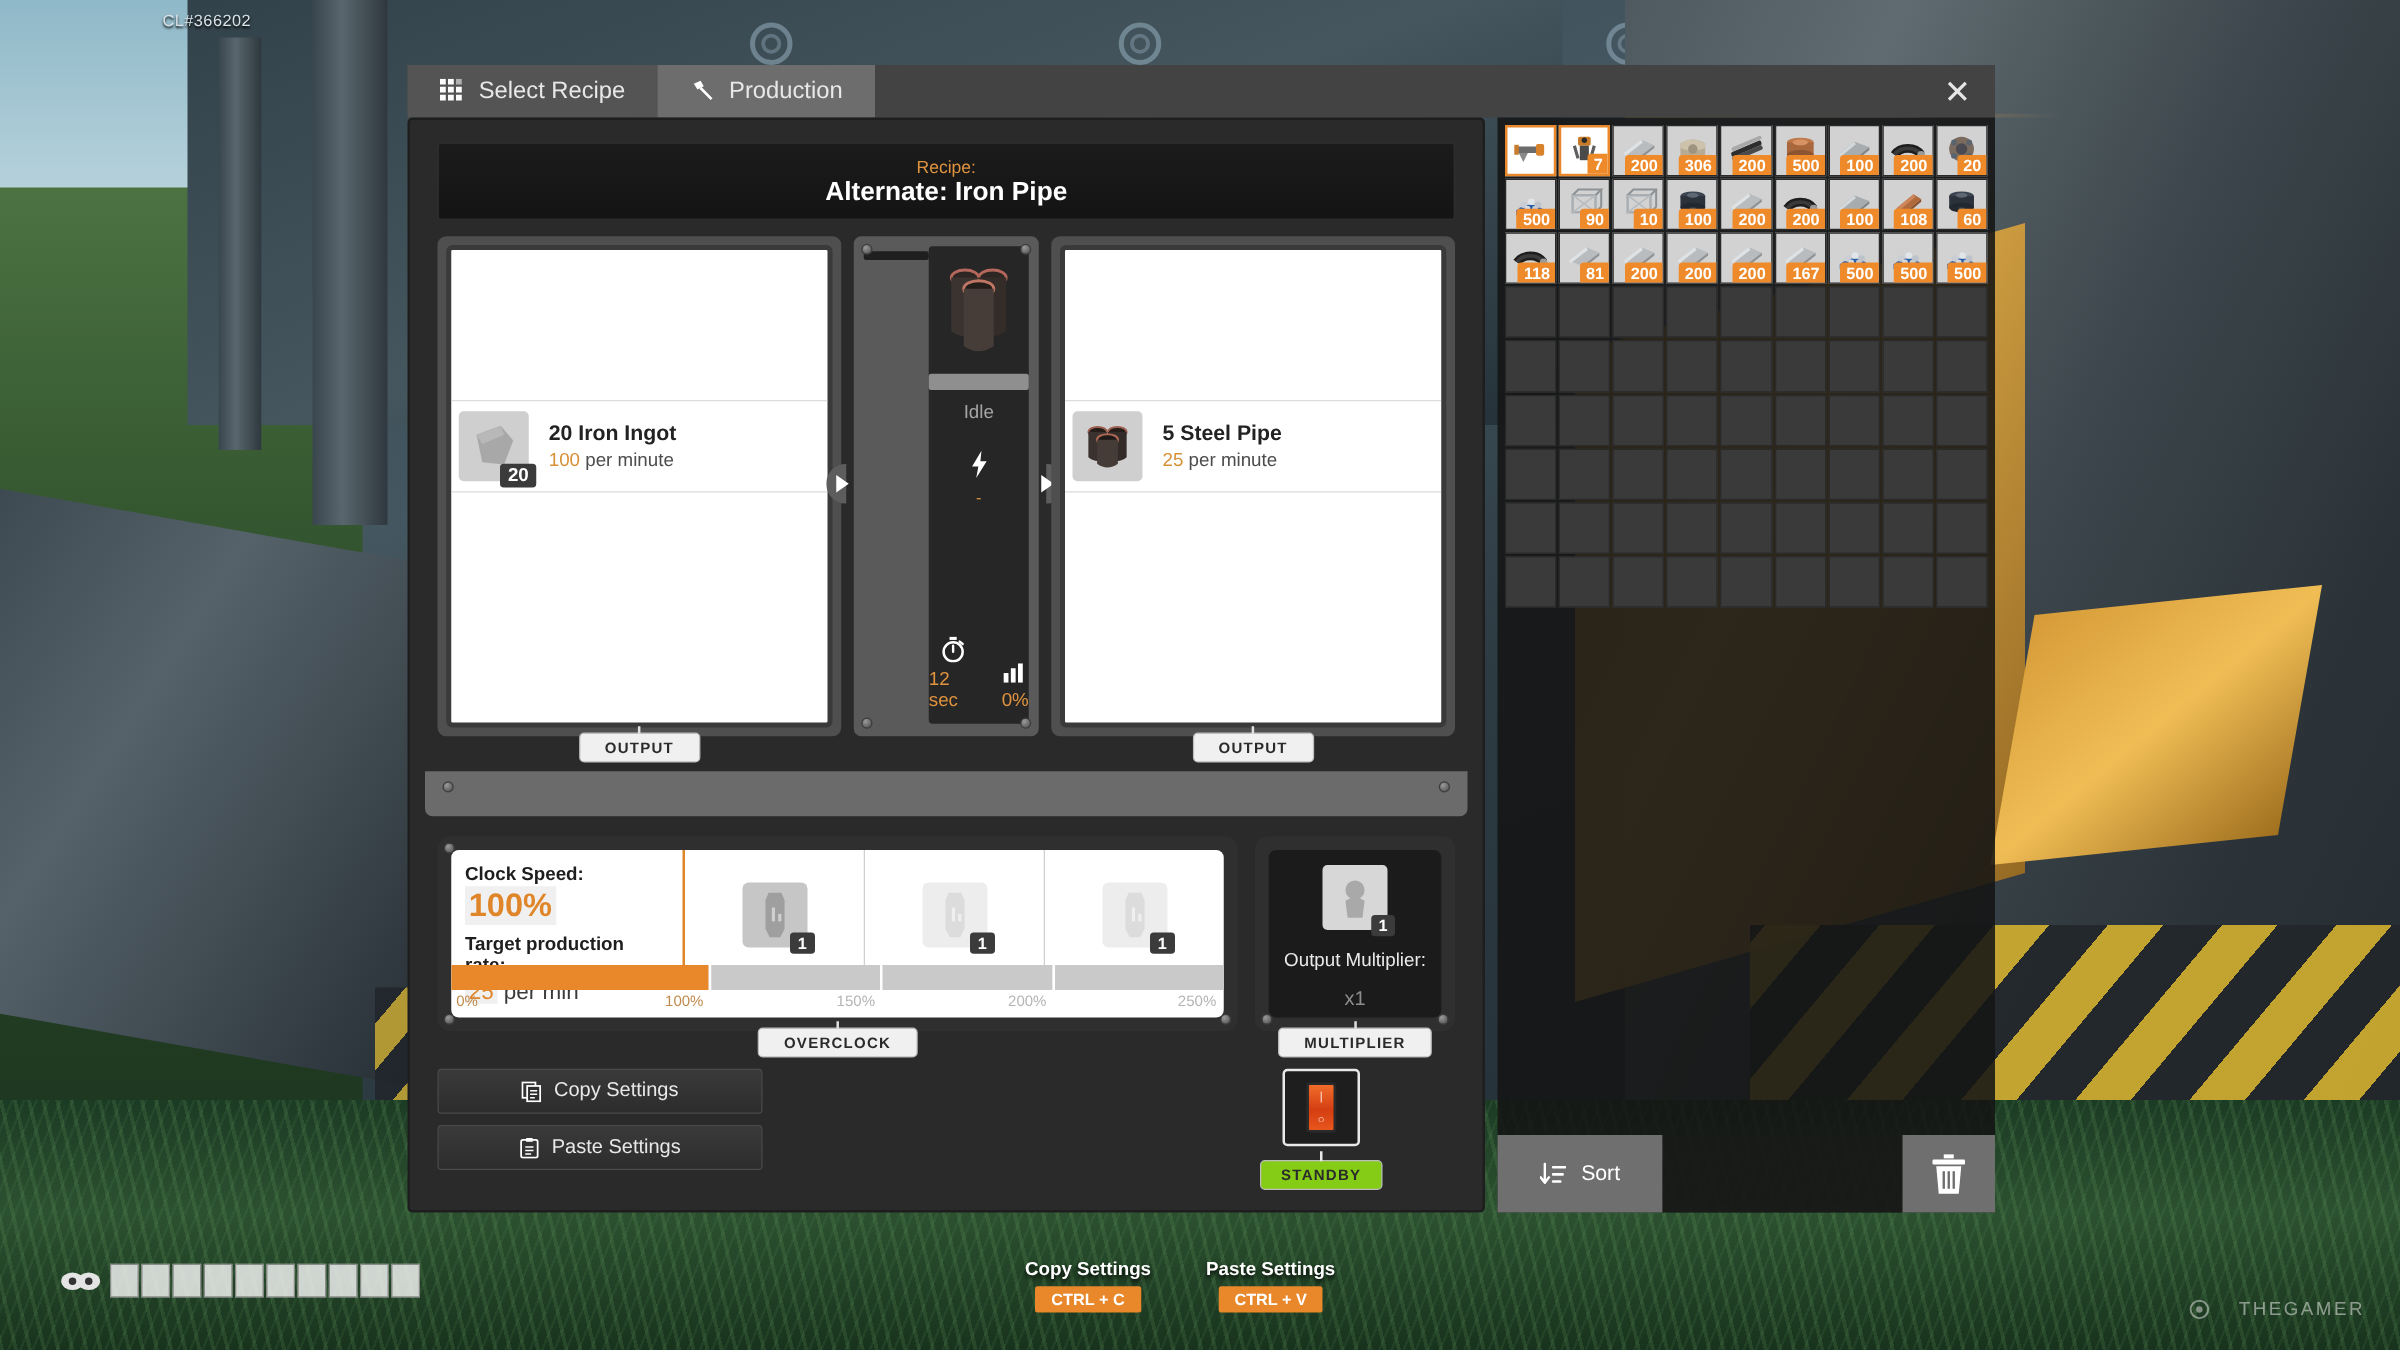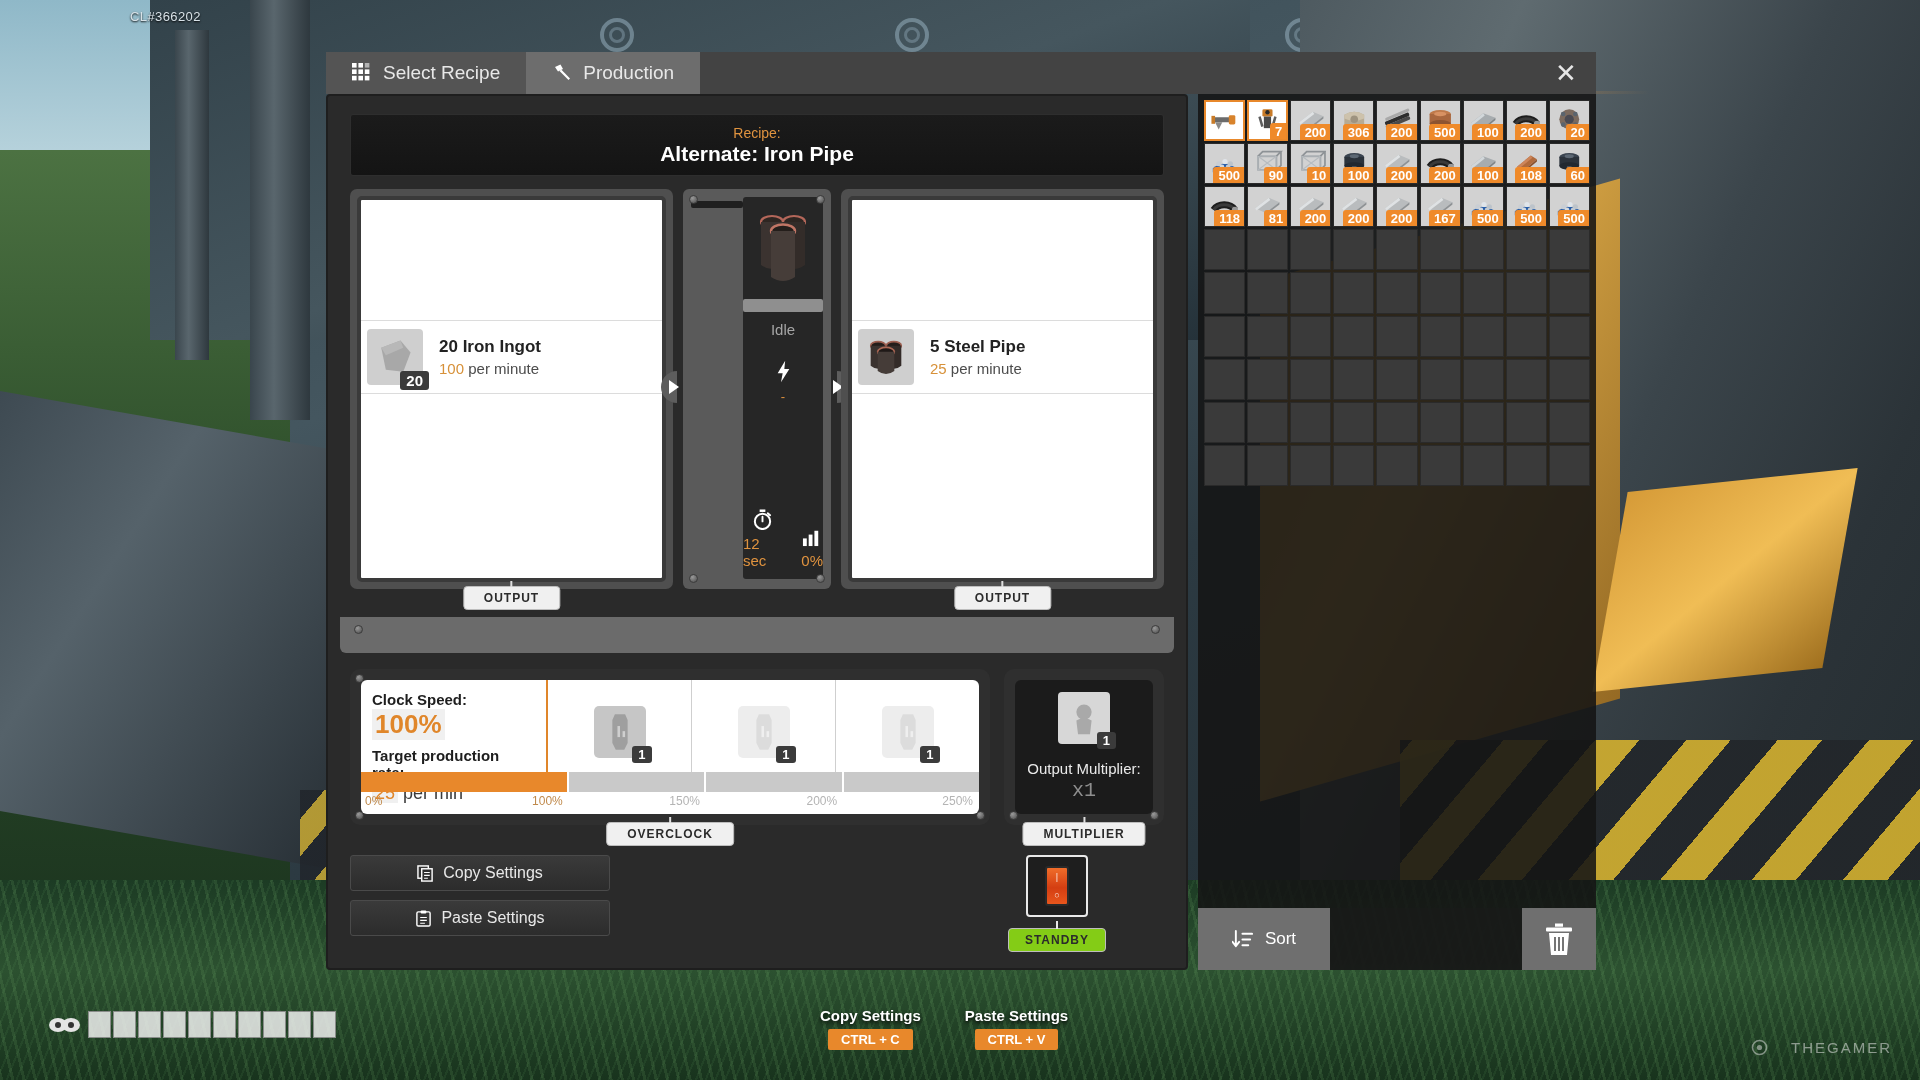--- a/index.html
+++ b/index.html
@@ -336,21 +336,21 @@
   }
   #mult-inner {
     background: #1b1b1b; border-radius: 6px; height: 134px;
     display: flex; flex-direction: column; align-items: center; padding-top: 12px;
   }
   #mult-thumb {
     width: 52px; height: 52px; border-radius: 4px; position: relative;
     display:flex;align-items:center;justify-content:center;
   }
   #mult-label { color: #eaeaea; font-size: 15px; margin-top: 16px; }
-  #mult-value { color: #8e8e8e; font-size: 20px; margin-top: 2px; font-family: Liberation Mono, monospace; }
+  #mult-value { color: #8e8e8e; font-size: 16px; margin-top: 14px; }
 
   
   #bottom-row {
     display: flex; margin: 30px 10px 0 10px; align-items: flex-start;
   }
   #btn-col { width: 260px; }
   .dark-btn {
     width: 100%; height: 36px;
     background: linear-gradient(180deg, #3a3a3a, #2c2c2c);
     border: 1px solid #4a4a4a;

